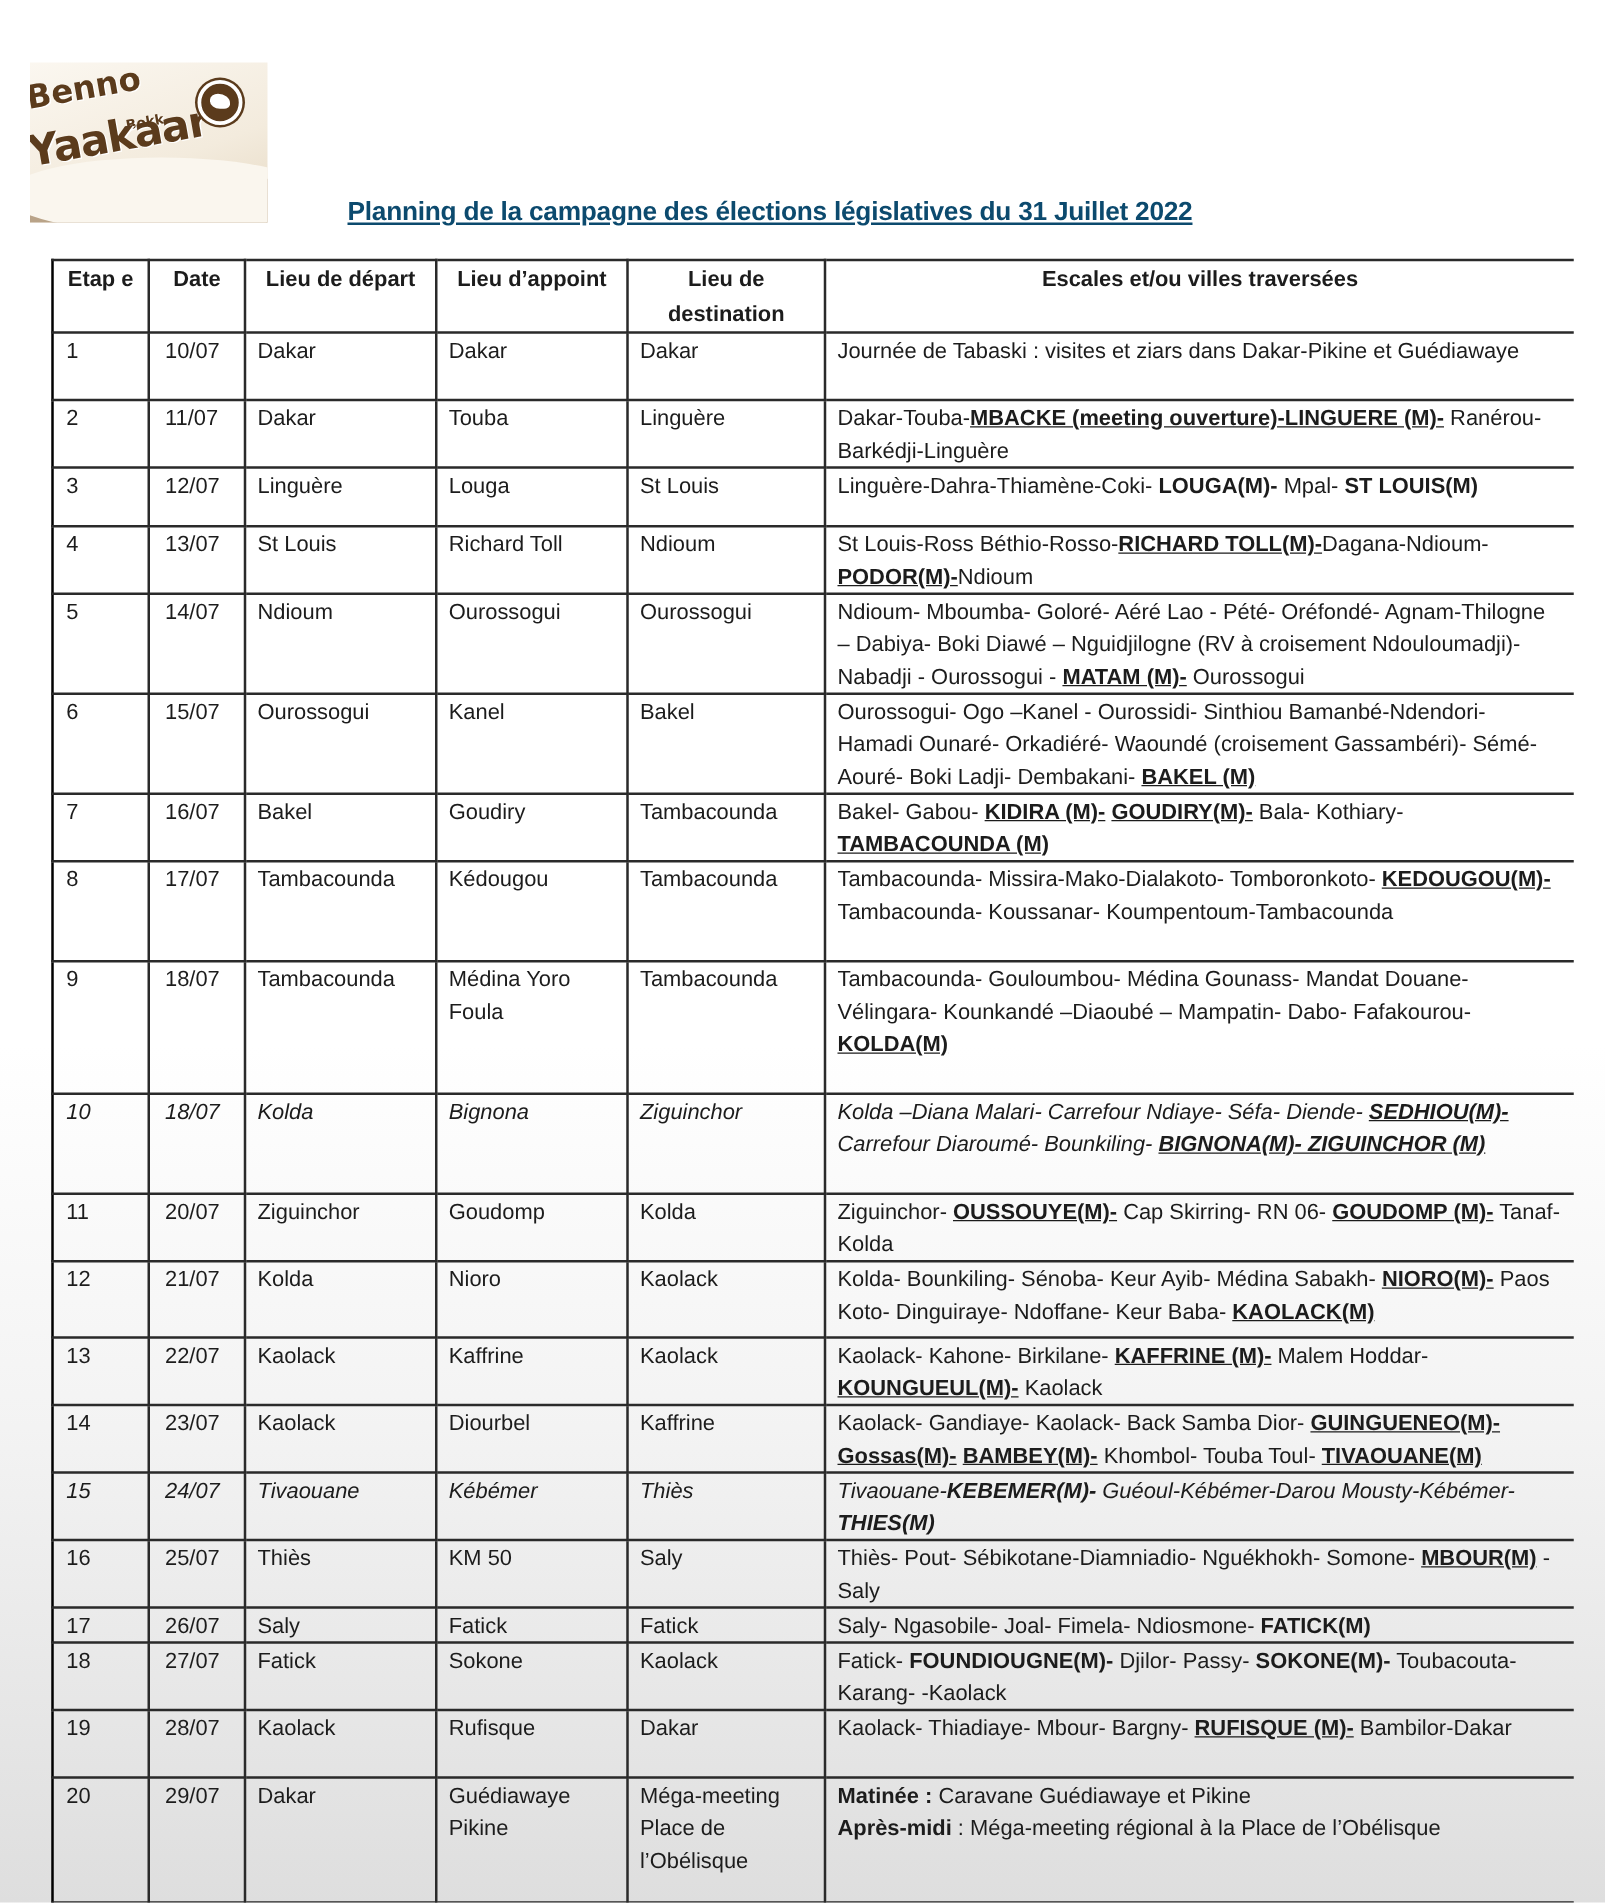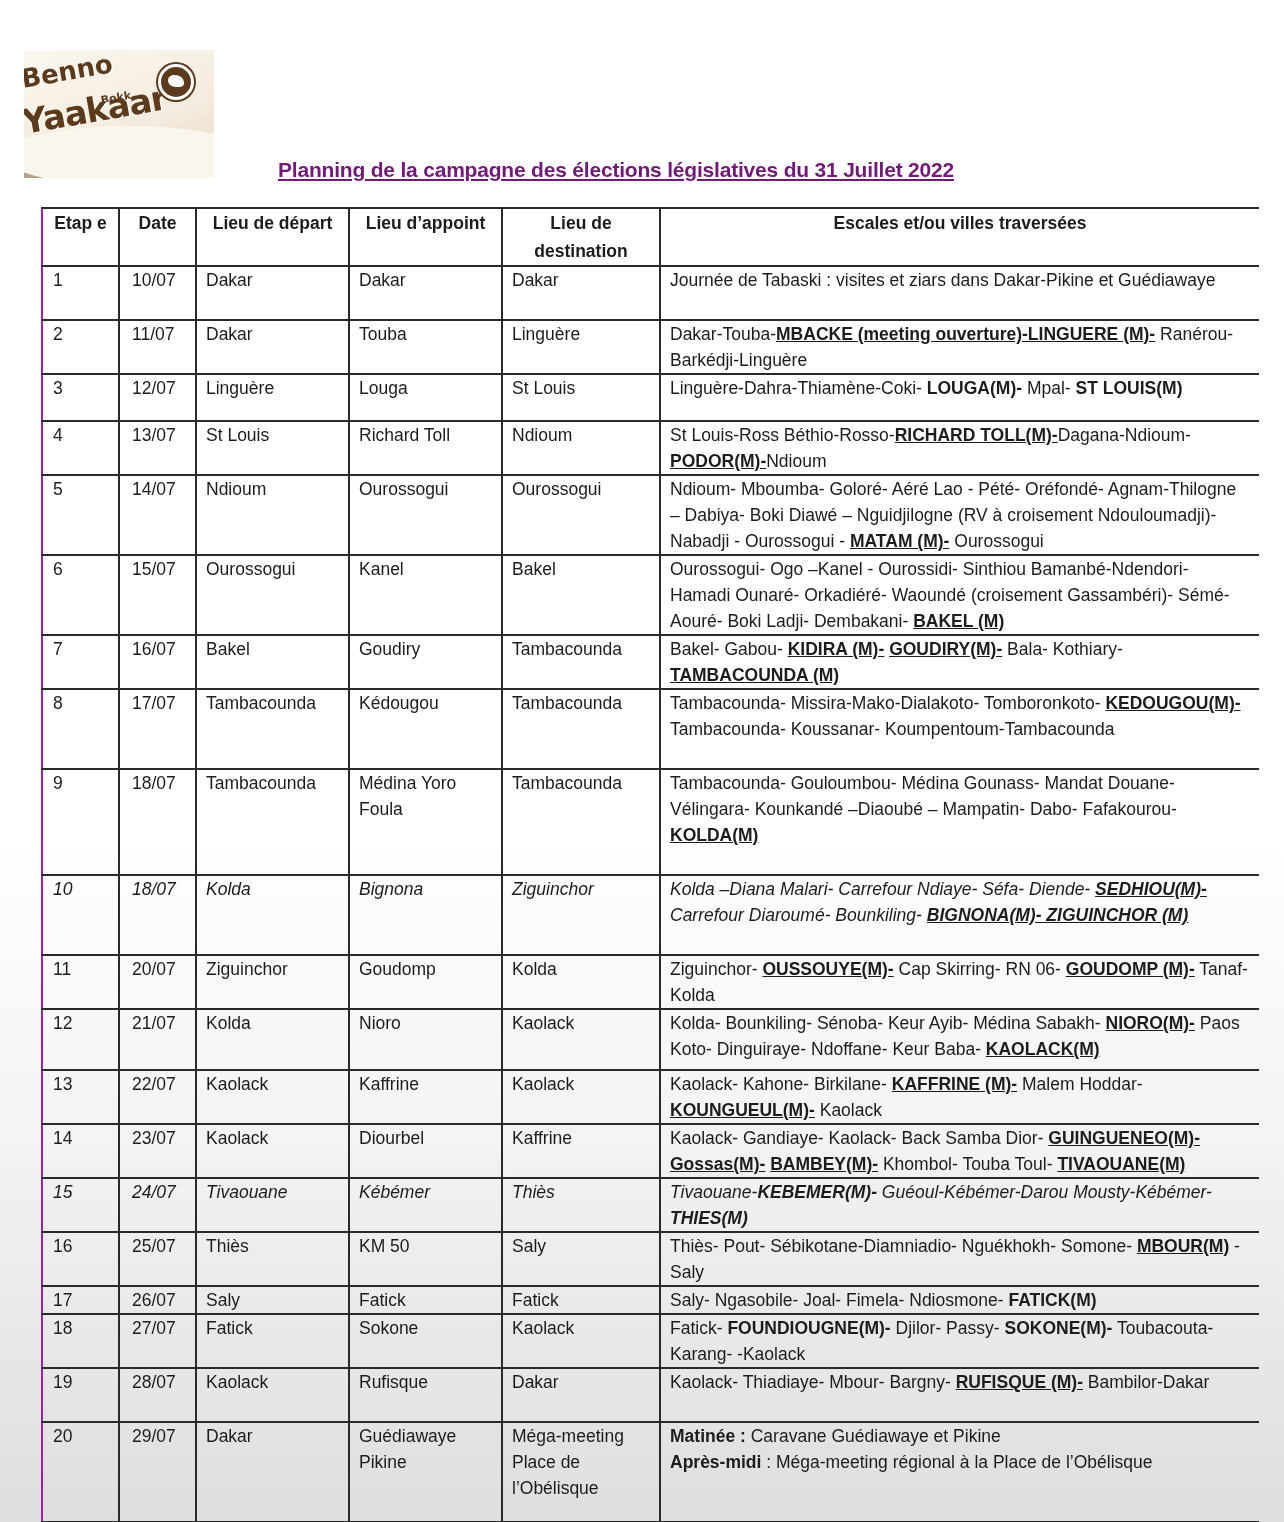--- a/index.html
+++ b/index.html
@@ -36,32 +36,32 @@
     border-radius: 50%; background: #5b3b1c; border: 3px solid #fff; box-shadow: 0 0 0 2px #5b3b1c;
   }
   .logo .horse::after {
     content: ""; position: absolute; left: 7px; top: 8px; width: 16px; height: 12px;
     background: #fff; border-radius: 40% 60% 30% 50%;
   }
 
   .title {
     position: absolute; left: 278px; top: 158px;
     font-size: 21px; font-weight: bold; text-decoration: underline;
-    color: #701a75; letter-spacing: -0.2px; white-space: nowrap;
+    color: #0c4a6e; letter-spacing: -0.2px; white-space: nowrap;
   }
 
   table.plan {
     position: absolute; left: 41px; top: 207px; width: 1218px;
     border-collapse: collapse; table-layout: fixed;
     font-size: 17.5px; line-height: 26px;
   }
   table.plan th, table.plan td {
     border: 2px solid #2a2a2a; vertical-align: top; padding: 0 9px;
   }
-  table.plan tr > :first-child { border-left: 2px solid #a21caf; margin-left: 32px; }
+  table.plan tr > :first-child { border-left: 2px solid #000000; margin-left: 32px; }
   table.plan tr > :last-child { border-right: none; }
   table.plan th {
     font-weight: bold; text-align: center; line-height: 28px; padding: 0 4px;
   }
   table.plan td.num { padding-left: 10px; }
   table.plan td.date { padding-left: 12px; }
   .route .b { font-weight: bold; text-align: right; }
   .route .u { text-decoration: underline; }
 </style>
 </head>

